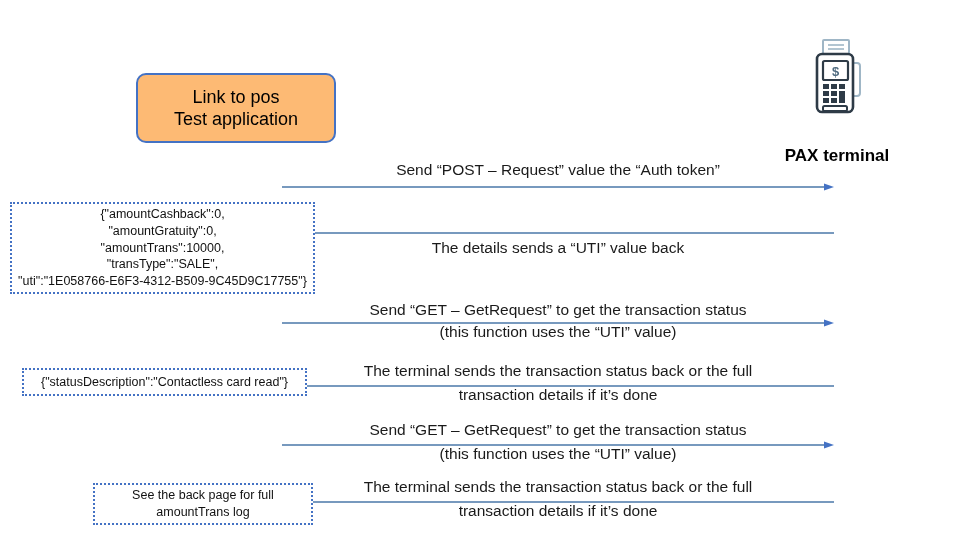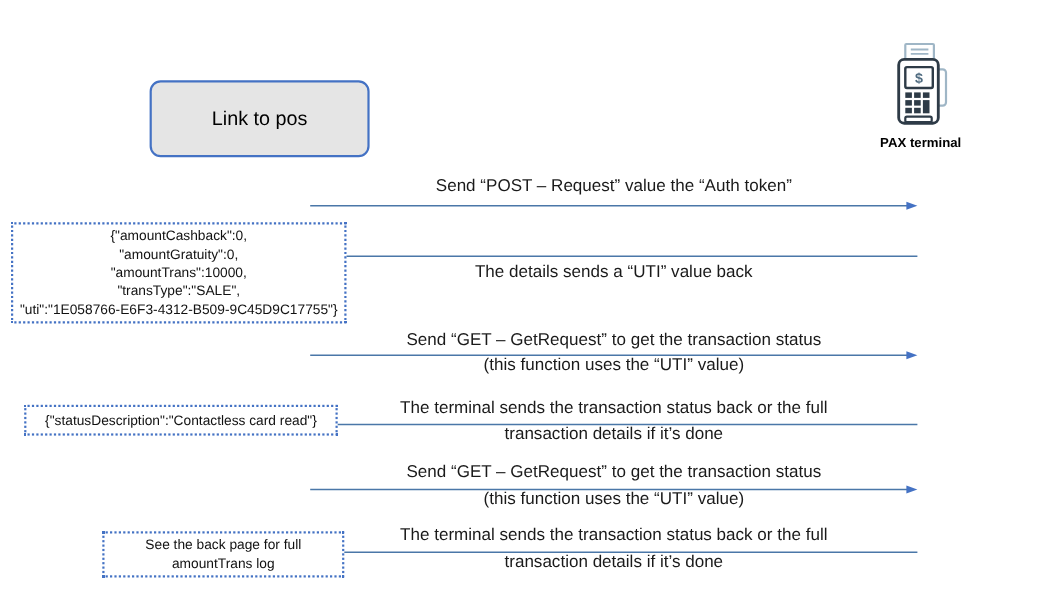--- a/index.html
+++ b/index.html
@@ -18,21 +18,21 @@
 
   
   #app-box {
     position: absolute;
     left: 136px;
     top: 73px;
     width: 196px;
     height: 66px;
     border: 2px solid #4472C4;
     border-radius: 10px;
-    background: #e5e5e5;
+    background: #fdba74;
     display: flex;
     flex-direction: column;
     align-items: center;
     justify-content: center;
     line-height: 1.25;
   }
   #app-box .ln {
     font-size: 18px;
     color: #000;
     white-space: nowrap;
@@ -42,22 +42,22 @@
   #pax-actor {
     position: absolute;
     left: 752px;
     top: 36px;
     width: 170px;
     display: flex;
     flex-direction: column;
     align-items: center;
   }
   #pax-actor .pax-label {
-    margin-top: 0;
-    font-size: 12px;
+    margin-top: 24px;
+    font-size: 17px;
     font-weight: bold;
     color: #000;
     white-space: nowrap;
   }
 
   
   .msg {
     position: absolute;
     left: 282px;
     width: 552px;
@@ -154,20 +154,21 @@
     height: 42px;
     font-size: 12.5px;
   }
   #payload-3 .pl { font-size: 12.5px; }
 </style>
 </head>
 <body>
 
 <div id="app-box">
   <span class="ln">Link to pos</span>
+  <span class="ln">Test application</span>
 </div>
 
 <div id="pax-actor">
   <span>
     <svg width="70" height="82" viewBox="0 0 70 82" aria-hidden="true">
 
       <rect x="21" y="4" width="26" height="16" rx="1" fill="#ffffff" stroke="#9FB6C6" stroke-width="2"></rect>
       <line x1="26" y1="9" x2="42" y2="9" stroke="#9FB6C6" stroke-width="1.6"></line>
       <line x1="26" y1="13" x2="42" y2="13" stroke="#9FB6C6" stroke-width="1.6"></line>
 

